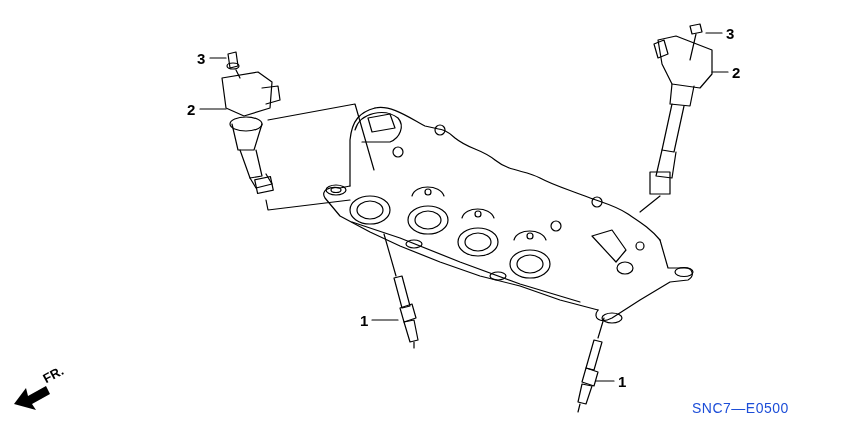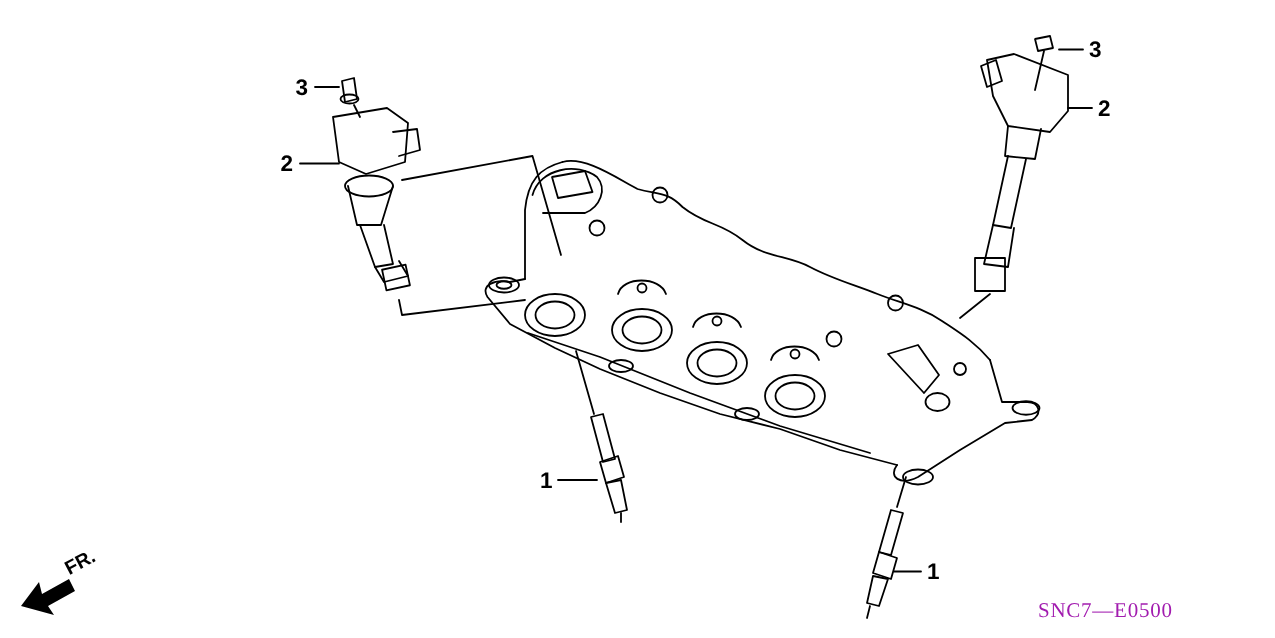--- a/index.html
+++ b/index.html
@@ -1,19 +1,19 @@
 <!DOCTYPE html>
 <html><head>
   <meta charset="utf-8">
   <style>
     html, body { margin: 0; padding: 0; background: #ffffff; }
     body { width: 850px; height: 425px; overflow: hidden; position: relative; font-family: "Liberation Sans", sans-serif; }
     .diagram { position: absolute; left: 0; top: 0; width: 850px; height: 425px; }
     .callout { position: absolute; font-family: "Liberation Sans", sans-serif; font-weight: bold; font-size: 15px; color: #000; line-height: 1; }
-    .code { position: absolute; left: 692px; top: 400px; font-family: Liberation Serif, serif; font-size: 14px; color: #a21caf; letter-spacing: 0.5px; }
+    .code { position: absolute; left: 692px; top: 400px; font-family: Liberation Sans, sans-serif; font-size: 14px; color: #1d4ed8; letter-spacing: 0.5px; }
     .fr { position: absolute; left: 44px; top: 372px; font-family: "Liberation Sans", sans-serif; font-weight: 900; font-size: 13px; color: #000; transform: rotate(-28deg); transform-origin: left center; }
   </style>
 </head>
 <body>
 
 <svg class="diagram" viewBox="0 0 850 425" xmlns="http://www.w3.org/2000/svg">
   <g fill="none" stroke="#000" stroke-width="1.2" stroke-linejoin="round" stroke-linecap="round">
 
     <g>
 

